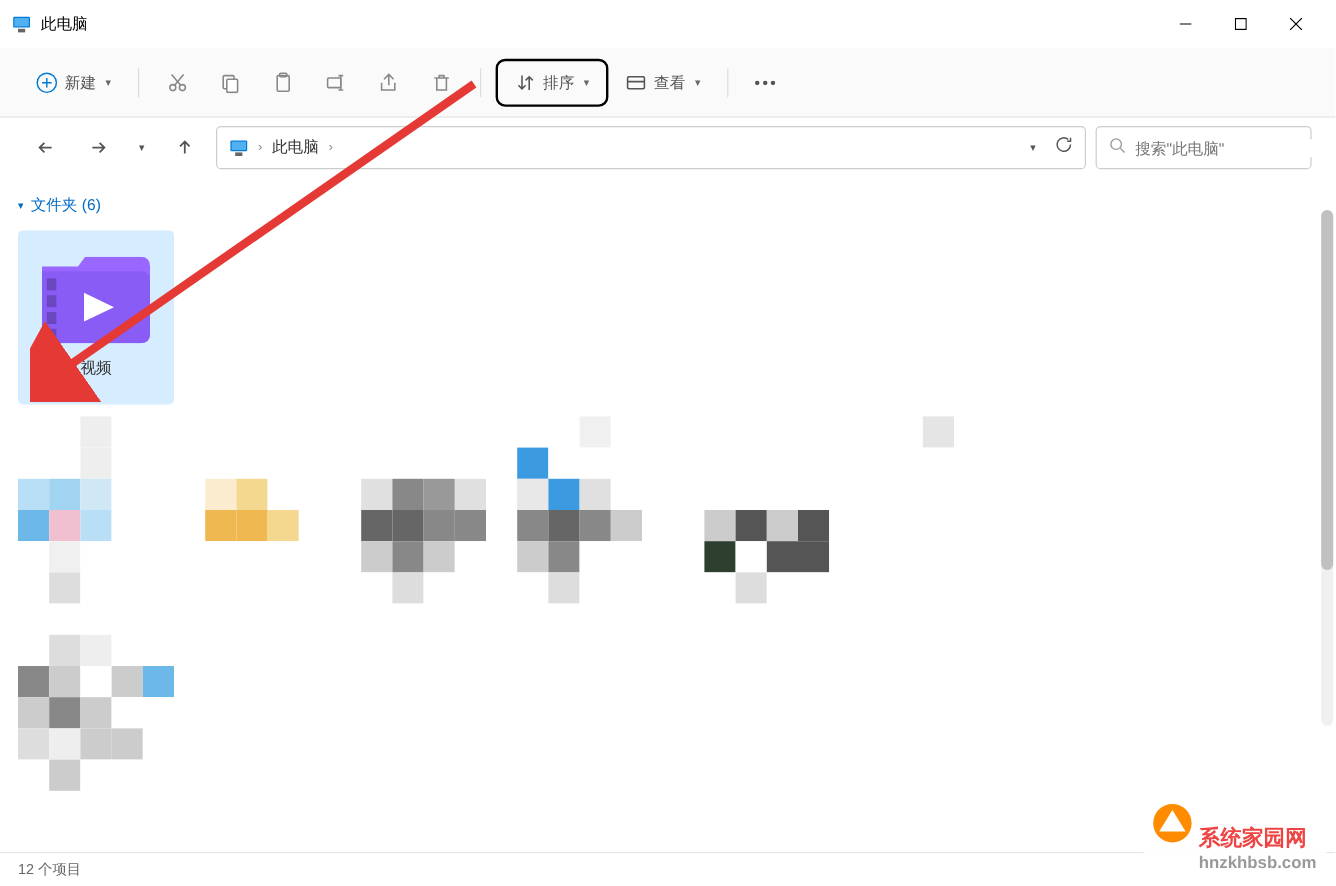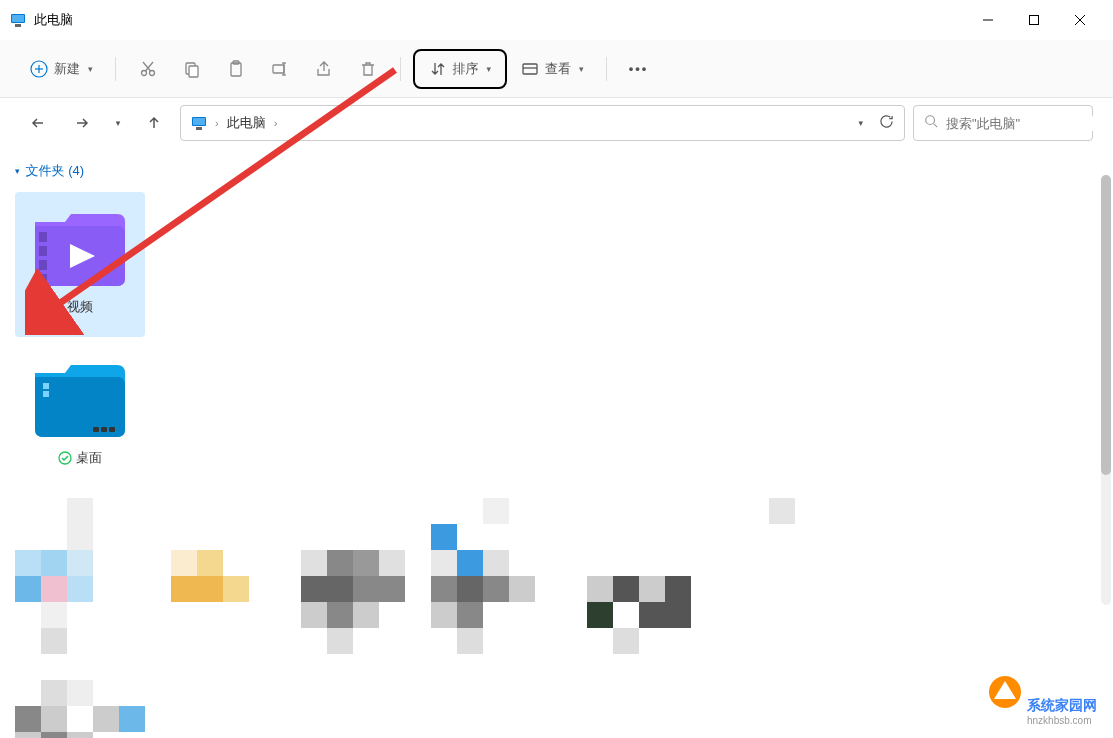--- a/index.html
+++ b/index.html
@@ -28,41 +28,41 @@
     .breadcrumb-sep { color: #888; font-size: 11px; }
     .breadcrumb-text { font-size: 13px; color: #333; }
     .address-spacer { flex: 1; }
     .search-box { width: 180px; height: 36px; border: 1px solid #ccc; border-radius: 4px; display: flex; align-items: center; padding: 0 10px; background: #fff; gap: 8px; }
     .search-input { border: none; outline: none; flex: 1; font-size: 13px; font-family: inherit; color: #888; }
     
     .content { flex: 1; overflow-y: auto; padding: 10px 15px; position: relative; }
     .section-header { display: flex; align-items: center; gap: 6px; font-size: 13px; color: #036ac4; cursor: pointer; padding: 4px 0; }
     .section-chevron { font-size: 9px; }
     
-    .folder-grid { display: flex; gap: 6px; margin-top: 8px; flex-wrap: wrap; flex-direction: column; }
+    .folder-grid { display: flex; gap: 6px; margin-top: 8px; flex-wrap: wrap; }
     .folder-item { width: 130px; height: 145px; display: flex; flex-direction: column; align-items: center; justify-content: center; gap: 12px; border-radius: 4px; cursor: pointer; }
     .folder-item.selected { background: #d6ecff; }
     .folder-icon { width: 90px; height: 72px; position: relative; }
     .folder-label { font-size: 13px; color: #333; display: flex; align-items: center; gap: 4px; }
     .folder-sync-icon { width: 14px; height: 14px; }
     
     .pixelated { display: flex; flex-wrap: wrap; width: 780px; margin-top: 10px; }
     .px { width: 26px; height: 26px; }
     
     .scrollbar-track { position: absolute; right: 2px; top: 175px; width: 10px; height: 430px; background: #f0f0f0; border-radius: 5px; }
     .scrollbar-thumb { width: 10px; height: 300px; background: #c0c0c0; border-radius: 5px; }
     
     .status-bar { height: 28px; border-top: 1px solid #e5e5e5; display: flex; align-items: center; padding: 0 15px; font-size: 12px; color: #666; }
     
     .watermark { position: absolute; bottom: 8px; right: 8px; display: flex; align-items: center; gap: 6px; background: rgba(255,255,255,0.9); padding: 4px 8px; border-radius: 4px; }
     .watermark-logo { width: 32px; height: 32px; background: #ff8c00; border-radius: 50%; position: relative; }
     .watermark-logo::before { content: ""; position: absolute; left: 5px; top: 5px; width: 0; height: 0; border-left: 11px solid transparent; border-right: 11px solid transparent; border-bottom: 18px solid #fff; }
     .watermark-text { display: flex; flex-direction: column; }
-    .watermark-title { font-size: 14px; font-weight: bold; color: #3b82f6; margin-top: 40px; }
-    .watermark-url { font-size: 10px; color: #999; }
+    .watermark-title { font-size: 18px; font-weight: bold; color: #ef4444; margin-top: 40px; }
+    .watermark-url { font-size: 14px; color: #999; font-weight: bold; }
     
     .arrow-annotation { position: absolute; top: 55px; left: 25px; pointer-events: none; z-index: 100; }
   </style>
 </head>
 <body>
 
 <div class="window">
 
   <div class="titlebar">
     <span class="titlebar-icon">
@@ -221,21 +221,21 @@
             <circle cx="7" cy="7" r="5"></circle>
             <line x1="11" y1="11" x2="15" y2="15"></line>
           </svg></span>
       <input class="search-input" placeholder="搜索&quot;此电脑&quot;" style="">
     </div>
   </div>
 
   <div class="content">
     <div class="section-header">
       <span class="section-chevron">▾</span>
-      <span>文件夹 (4)</span>
+      <span>文件夹 (6)</span>
     </div>
 
     <div class="folder-grid">
 
       <div class="folder-item selected">
         <div class="folder-icon">
           <svg width="90" height="72" viewBox="0 0 90 72">
               <path d="M0 8 L30 8 L36 0 L82 0 Q90 0 90 8 L90 64 Q90 72 82 72 L8 72 Q0 72 0 64 Z" fill="#9966ff"></path>
               <path d="M0 12 L82 12 Q90 12 90 20 L90 64 Q90 72 82 72 L8 72 Q0 72 0 64 Z" fill="#8a5cf6"></path>
               <rect x="4" y="18" width="8" height="10" fill="#6b46c1"></rect>
@@ -247,40 +247,20 @@
         </div>
         <div class="folder-label">
             <span>视频</span>
           </div>
       </div>
 
 
 
 
 
-      <div class="folder-item">
-        <div class="folder-icon">
-          <svg width="90" height="72" viewBox="0 0 90 72">
-              <path d="M0 8 L30 8 L36 0 L82 0 Q90 0 90 8 L90 64 Q90 72 82 72 L8 72 Q0 72 0 64 Z" fill="#0ea5e9"></path>
-              <path d="M0 12 L82 12 Q90 12 90 20 L90 64 Q90 72 82 72 L8 72 Q0 72 0 64 Z" fill="#0284c7"></path>
-              <rect x="8" y="18" width="6" height="6" fill="#7dd3fc"></rect>
-              <rect x="8" y="26" width="6" height="6" fill="#7dd3fc"></rect>
-              <rect x="58" y="62" width="6" height="5" fill="#333" rx="1"></rect>
-              <rect x="66" y="62" width="6" height="5" fill="#333" rx="1"></rect>
-              <rect x="74" y="62" width="6" height="5" fill="#333" rx="1"></rect>
-            </svg>
-        </div>
-        <div class="folder-label">
-          <span class="folder-sync-icon"><svg width="14" height="14" viewBox="0 0 14 14">
-                <circle cx="7" cy="7" r="6" fill="none" stroke="#22c55e" stroke-width="1.3"></circle>
-                <path d="M4 7 L6 9 L10 5" fill="none" stroke="#22c55e" stroke-width="1.5"></path>
-              </svg></span>
-          <span>桌面</span>
-        </div>
-      </div>
     </div>
 
     <div class="pixelated">
       <div class="px" style="background:#fff"></div>
         <div class="px" style="background:#fff"></div>
         <div class="px" style="background:#eee"></div>
         <div class="px" style="background:#fff"></div>
         <div class="px" style="background:#fff"></div>
         <div class="px" style="background:#fff"></div>
         <div class="px" style="background:#fff"></div>
@@ -633,20 +613,23 @@
         <div class="px" style="background:#fff"></div>
         <div class="px" style="background:#fff"></div>
         <div class="px" style="background:#fff"></div>
         <div class="px" style="background:#fff"></div>
         <div class="px" style="background:#fff"></div>
         <div class="px" style="background:#fff"></div>
         <div class="px" style="background:#fff"></div>
     </div>
   </div>
 
+  <div class="status-bar">
+    <span>12 个项目</span>
+  </div>
 
   <div class="scrollbar-track">
     <div class="scrollbar-thumb"></div>
   </div>
 </div>
 
 <div class="arrow-annotation">
   <svg width="400" height="280" viewBox="0 0 400 280">
     <defs>
         <marker id="arrowhead" markerWidth="12" markerHeight="12" refX="2" refY="6" orient="auto">

